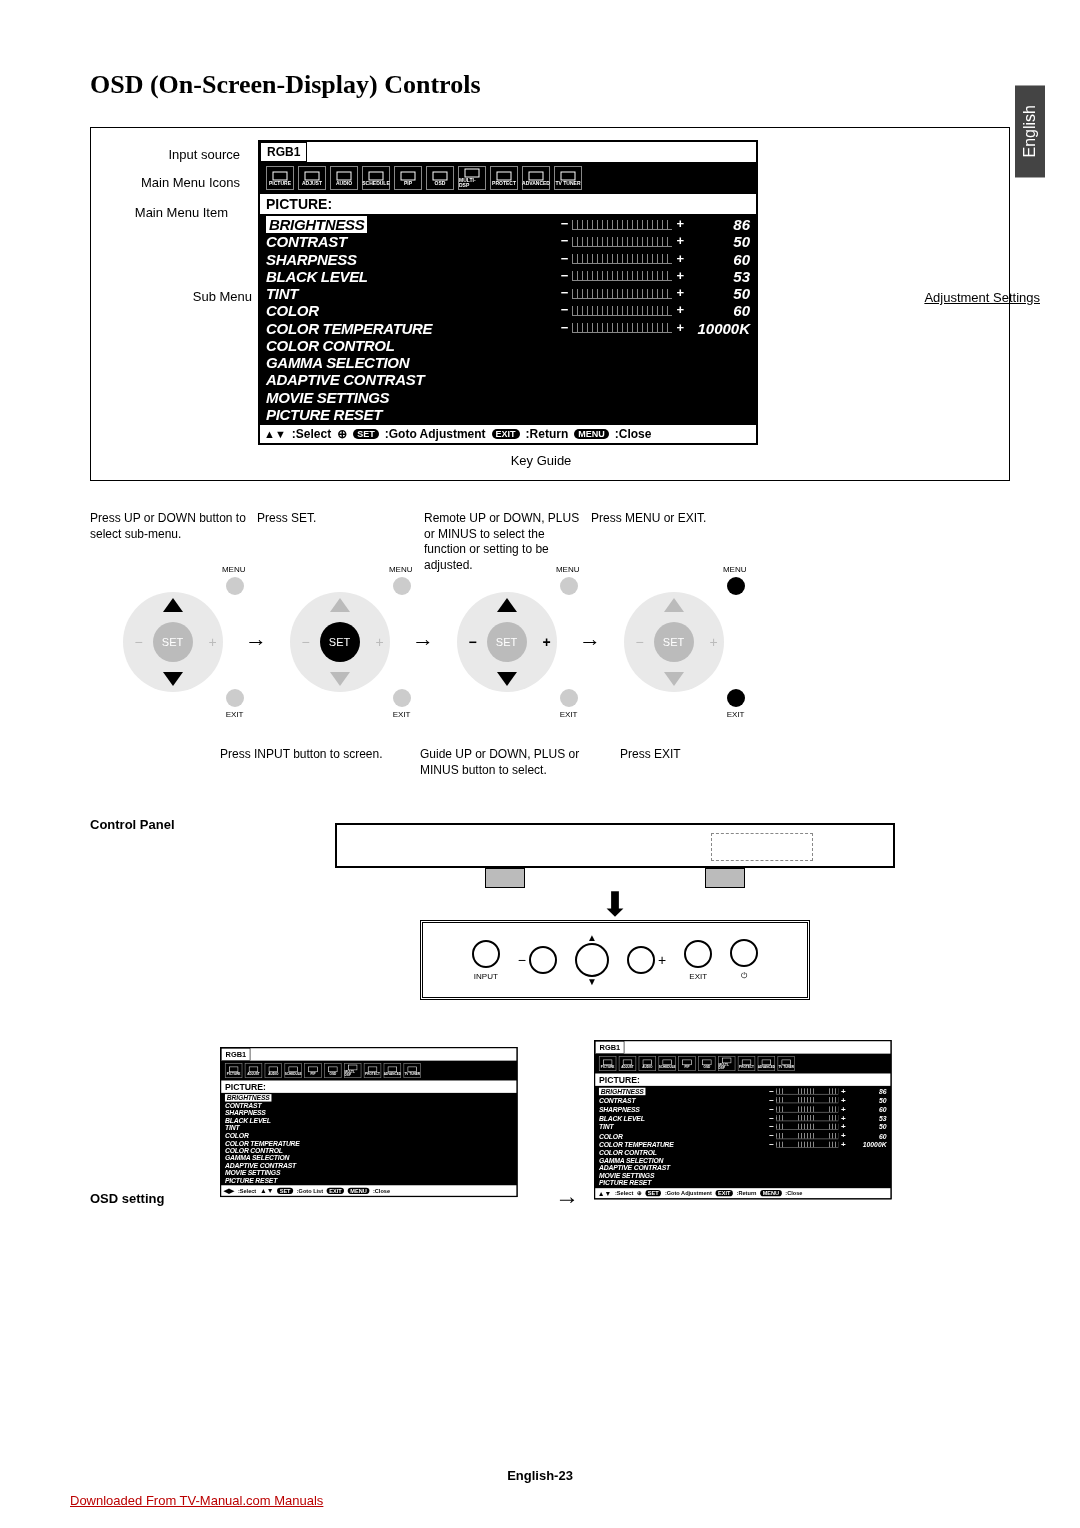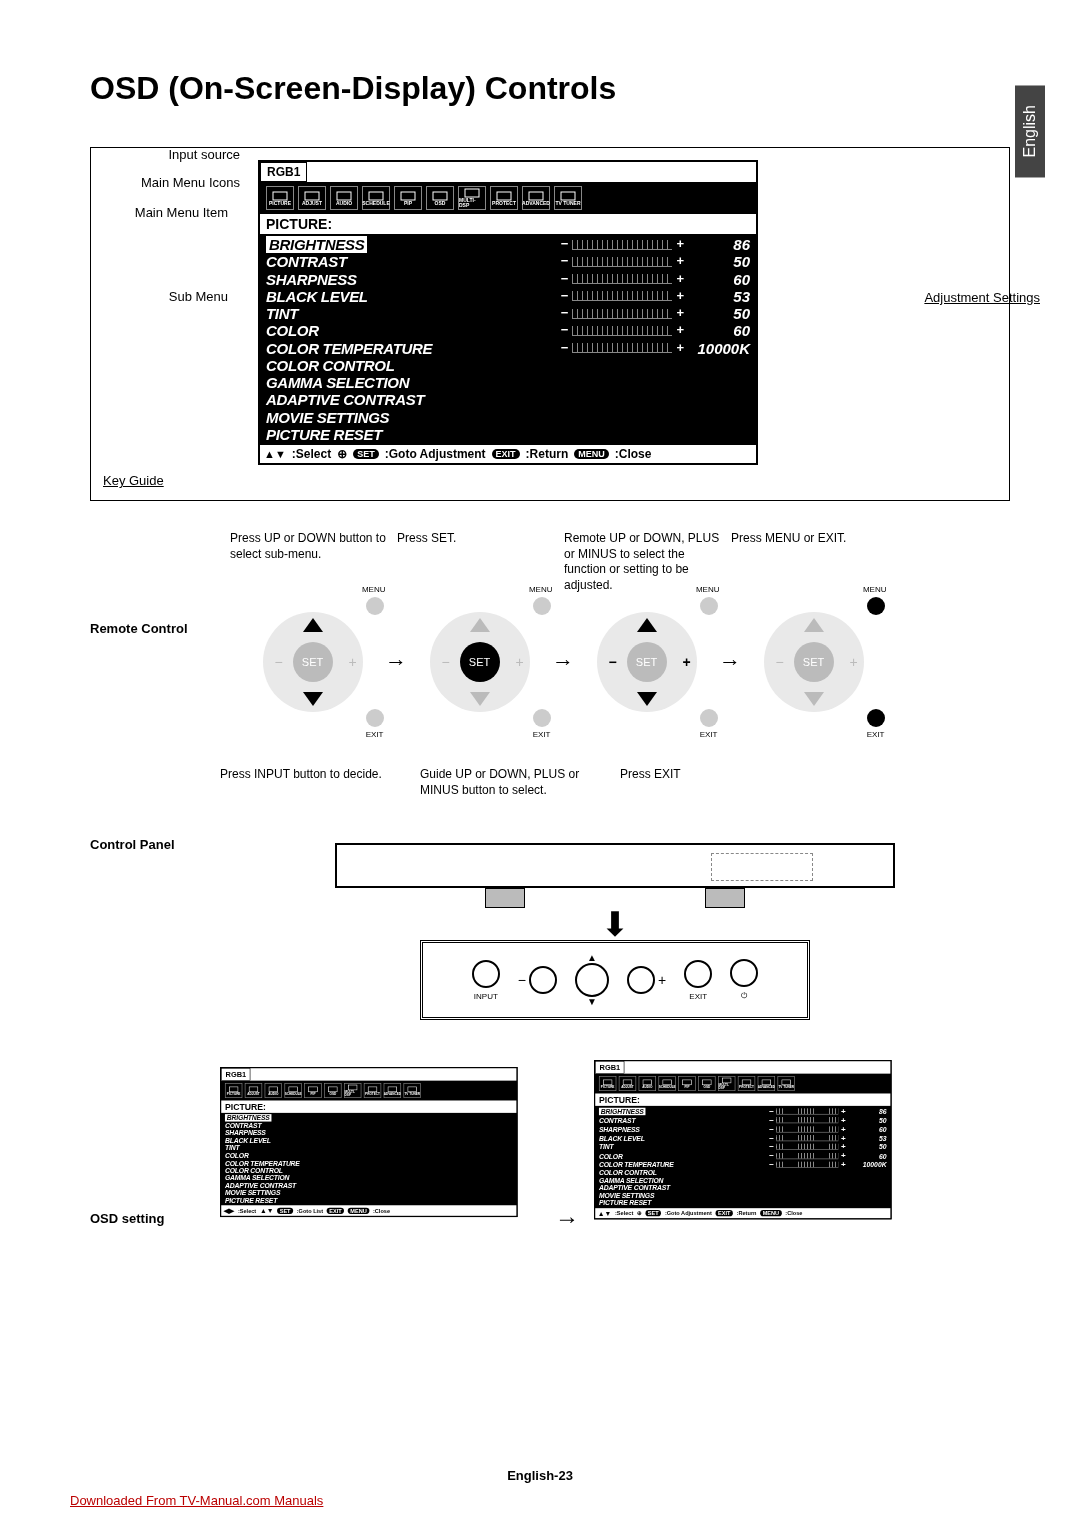--- a/index.html
+++ b/index.html
@@ -5,41 +5,41 @@
   * { box-sizing: border-box; margin: 0; padding: 0; }
   body {
     font-family: Arial, Helvetica, sans-serif;
     width: 1080px;
     height: 1528px;
     background: #fff;
     position: relative;
     color: #000;
   }
   .page { padding: 70px 70px 40px 90px; position: relative; }
-  h1 { font-size: 32px; font-weight: bold; margin-bottom: 40px; }
+  h1 { font-size: 26px; font-weight: bold; margin-bottom: 27px; font-family: Liberation Serif, serif; }
   .lang-tab {
     position: absolute;
     right: 35px;
     top: 85px;
     background: #444;
     color: #fff;
     font-size: 16px;
     padding: 20px 6px;
     writing-mode: vertical-rl;
     transform: rotate(180deg);
     text-align: center;
   }
   .figure-box { border: 1px solid #000; padding: 12px 30px 12px 12px; position: relative; }
   .labels-left { position: absolute; font-size: 13px; text-align: right; }
   .label-input   { top: 147px; left: 150px; width: 90px; }
   .label-icons   { top: 175px; left: 110px; width: 130px; }
   .label-item    { top: 205px; left: 108px; width: 120px; }
-  .label-submenu { top: 289px; left: 148px; width: 80px; }
+  .label-submenu { top: 289px; left: 172px; width: 80px; }
   .label-adjust  { position:absolute; top: 290px; right: 40px; font-size:13px;text-decoration:underline; }
-  .label-keyguide{ text-align:left; font-size:13px; margin-top:8px;text-decoration:underline; }
+  .label-keyguide{ text-align:center; font-size:13px; margin-top:8px; }
 
   .osd { background:#000; color:#fff; font-size:15px; font-weight:bold; border:2px solid #000; margin-left:155px; width:500px; }
   .osd .src { background:#fff; color:#000; font-size:12px; font-weight:bold; padding:2px 6px; border:1px solid #000; display:inline-block; }
   .osd .src-row { background:#fff; padding:0; }
   .osd .iconrow { display:flex; gap:4px; padding:4px 6px; }
   .osd .ic { width:28px; height:24px; background:#000; border:1px solid #888; display:flex; flex-direction:column; align-items:center; justify-content:center; font-size:5px; color:#fff; line-height:1; }
   .osd .ic svg { width:16px; height:10px; }
   .osd .head { background:#fff; color:#000; padding:2px 6px; font-size:14px; }
   .osd .items { padding:2px 6px; }
   .osd .row { display:flex; justify-content:space-between; align-items:center; line-height:1.15; }
@@ -279,21 +279,20 @@
         <span class="pill">EXIT</span>
           <span>:Return</span>
         <span class="pill">MENU</span>
           <span>:Close</span>
       </div>
     </div>
     <div class="label-keyguide">Key Guide</div>
   </div>
 
   <div class="section-row">
-    <div class="row-label">Remote Control</div>
     <div class="steps">
       <div class="step">
         <div class="txt">Press UP or DOWN button to select sub-menu.</div>
         <div class="remote active-ud">
           <div class="outer"></div>
           <div class="arrow up">
               <div class="aU"></div>
             </div>
             <div class="arrow down">
               <div class="aD"></div>
@@ -368,21 +367,21 @@
         </div>
       </div>
     </div>
   </div>
 
   <div class="cpanel-row">
     <div class="row-label">Control Panel</div>
     <div class="cpanel-diagram">
       <div class="cp-steps">
         <div class="step">
-            <div class="txt">Press INPUT button to decide.</div>
+            <div class="txt">Press INPUT button to screen.</div>
           </div>
         <div class="step">
             <div class="txt">Guide UP or DOWN, PLUS or MINUS button to select.</div>
           </div>
         <div class="step">
             <div class="txt">Press EXIT</div>
           </div>
       </div>
       <div class="monitor"></div>
       <div class="stands">

